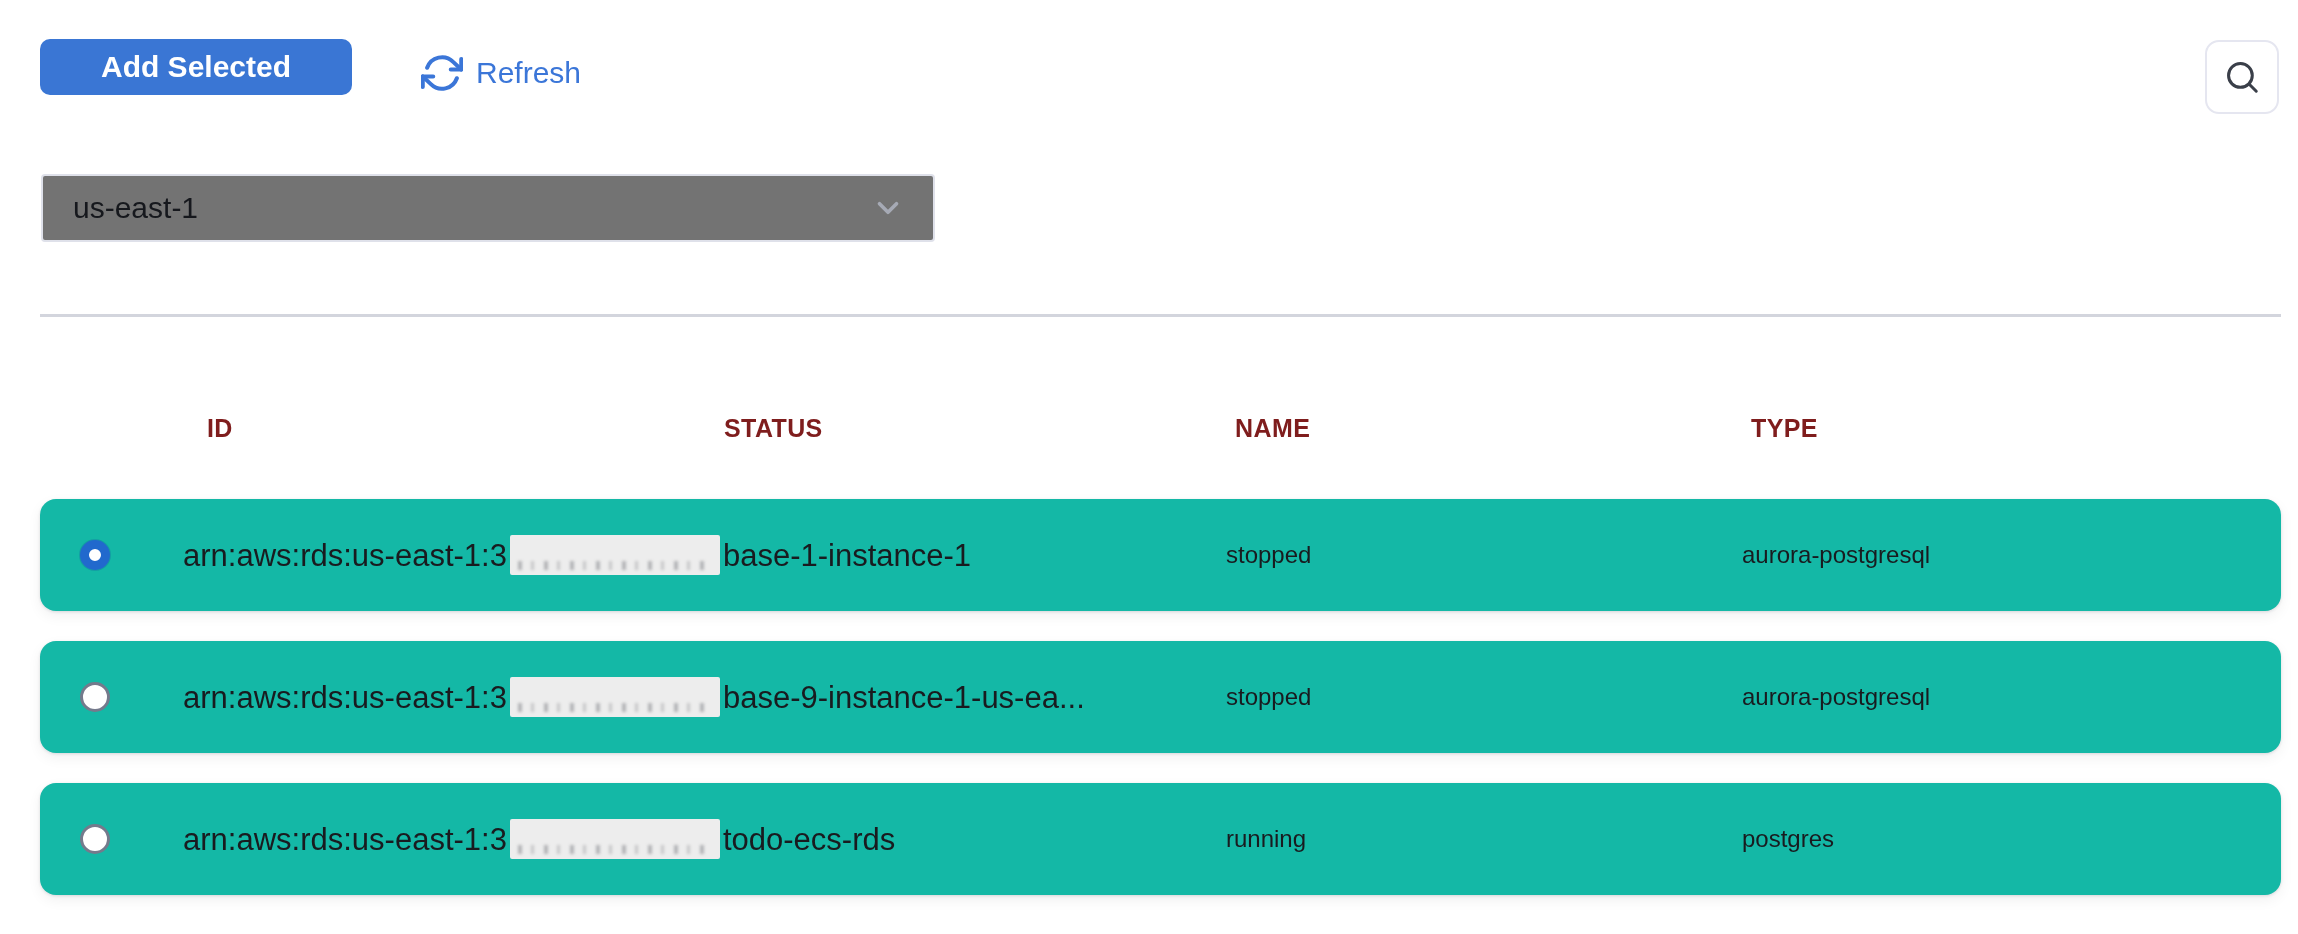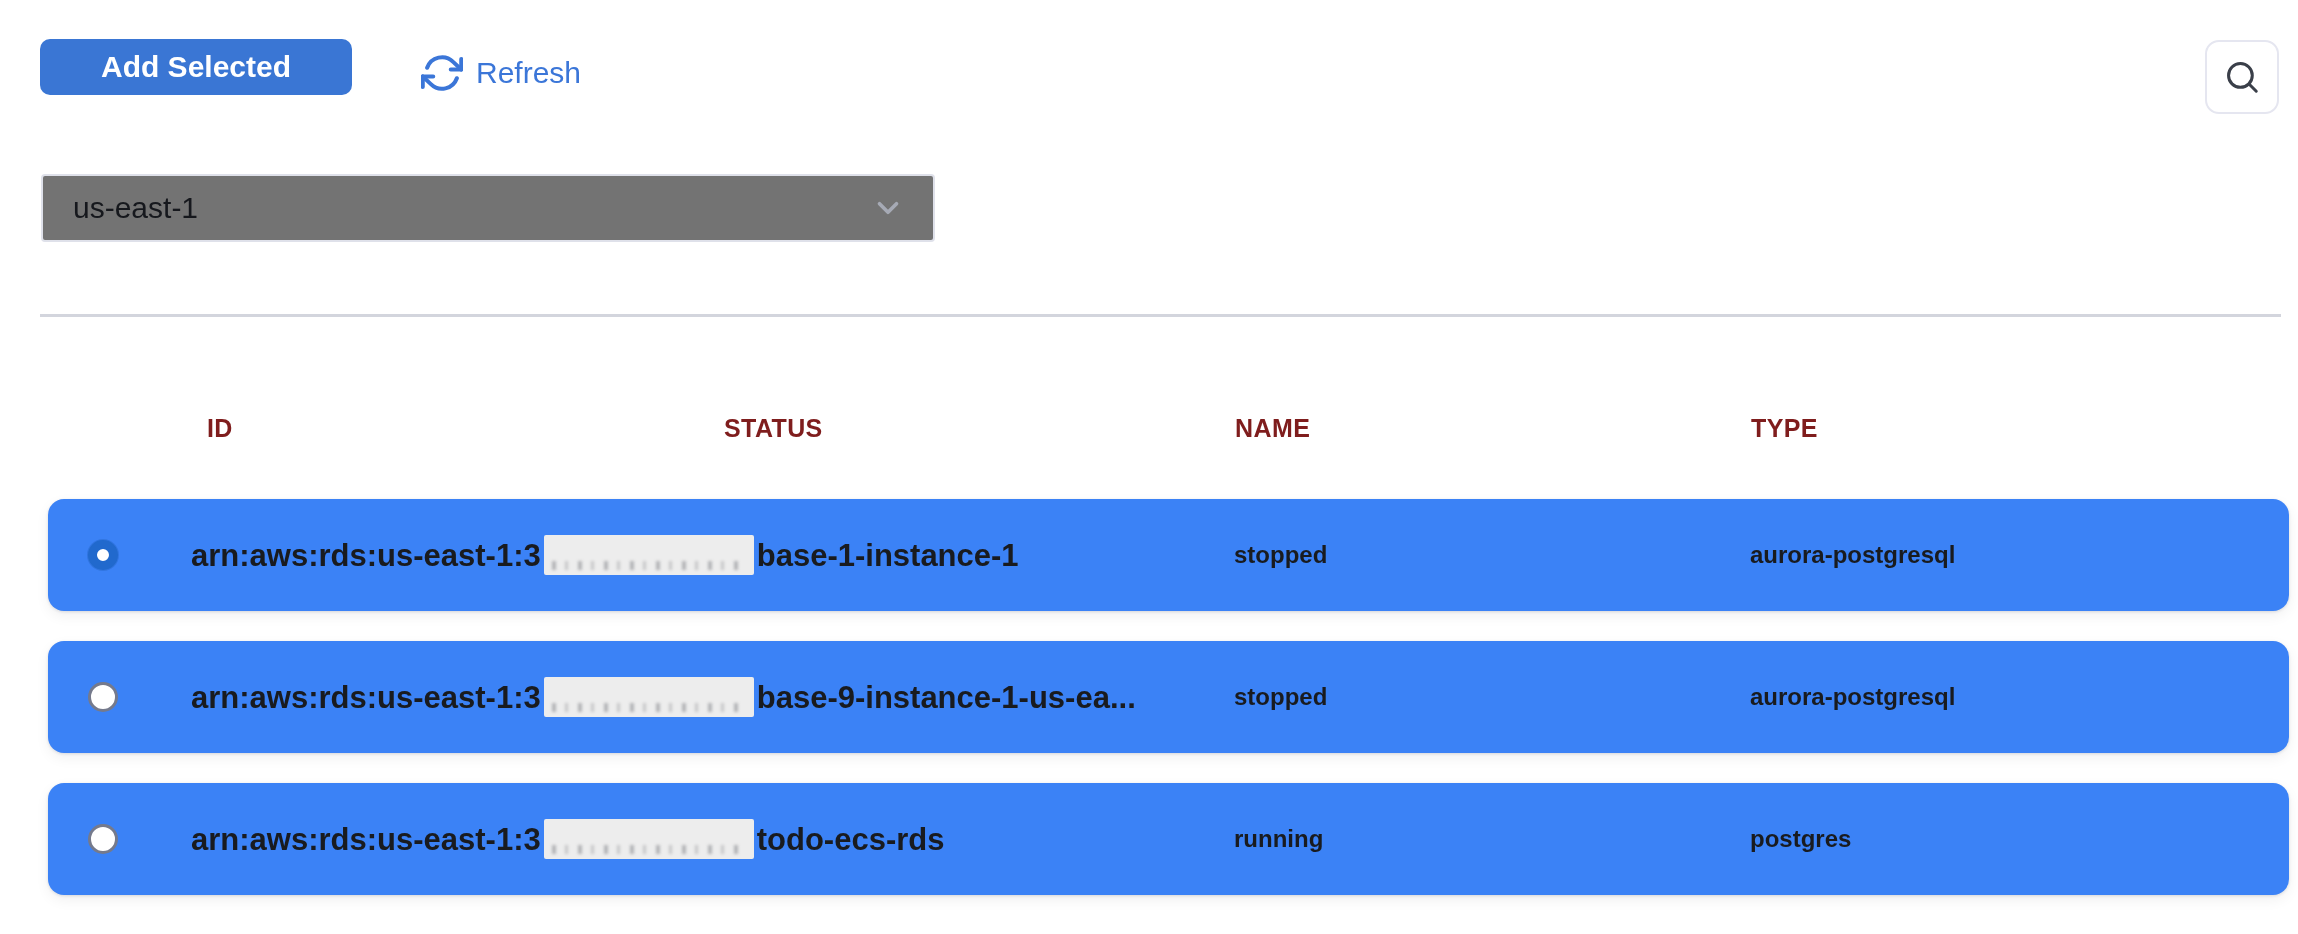--- a/index.html
+++ b/index.html
@@ -43,24 +43,23 @@
   .grid-cols {
     display:grid;
     grid-template-columns:143px 517px 511px 516px 554px;
     align-items:center;
   }
   .thead { position:absolute; left:40px; top:403px; width:2241px; height:50px; }
   .thead .th { font-size:25px; font-weight:bold; color:#7f1d1d;
                letter-spacing:0.4px; text-transform:uppercase;margin-left:24px; }
 
   .row-card {
-    position:absolute; left:48px; width:2241px; height:112px;
-    background:#3b82f6; border-radius:16px;
+    position:absolute; left:40px; width:2241px; height:112px;
+    background:#14b8a6; border-radius:16px;
     box-shadow:0 1px 3px rgba(16,24,40,.12), 0 5px 14px rgba(16,24,40,.06);
-    font-weight:bold;
   }
   .row-1 { top:499px; } .row-2 { top:641px; } .row-3 { top:783px; }
   .row-grid { width:100%; height:100%; }
 
   .cell-radio { display:flex; justify-content:flex-start; padding-left:40px; }
   .radio {
     width:30px; height:30px; border-radius:50%; background:#fff; cursor:pointer;
   }
   .radio.checked   { border:9px solid #2169cd; box-shadow:0 0 0 1px rgba(20,80,160,.25); }
   .radio.unchecked { border:3px solid #757a8c; }

